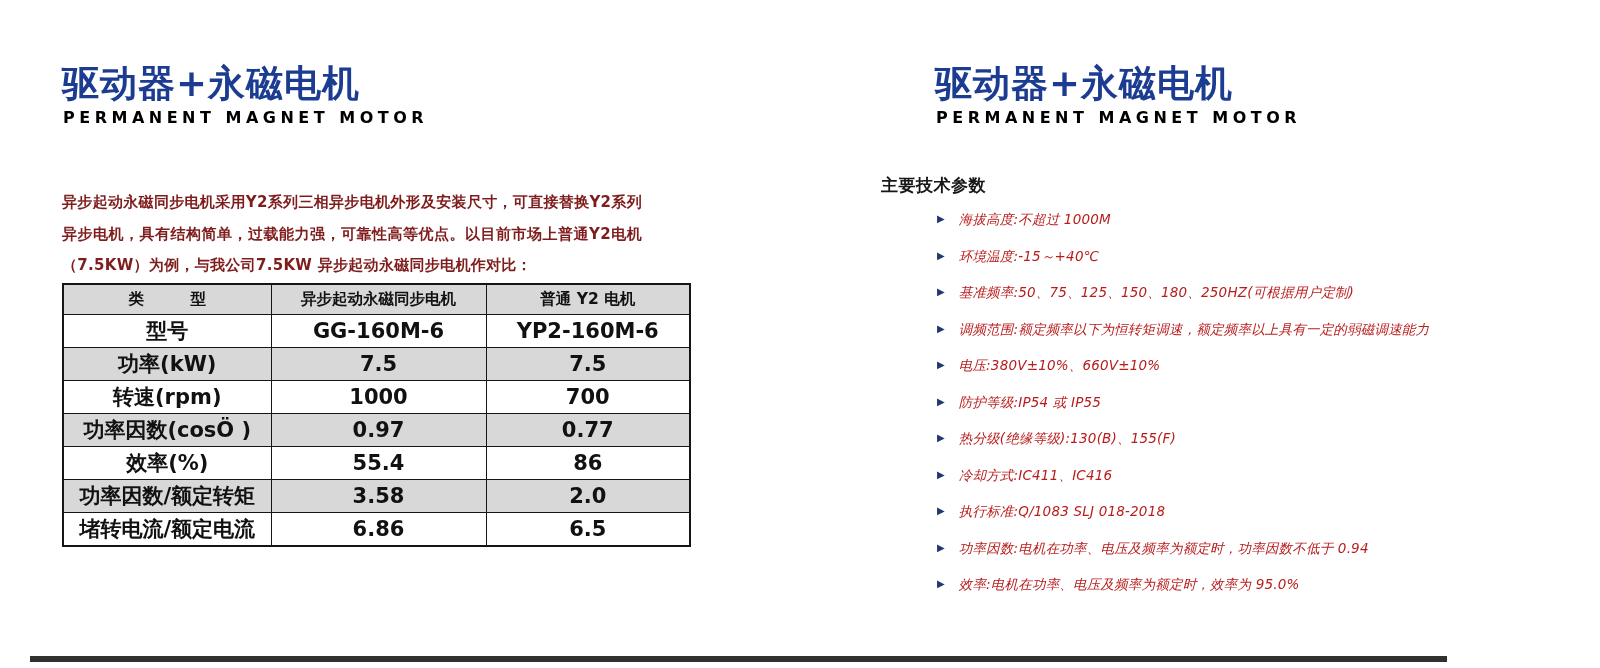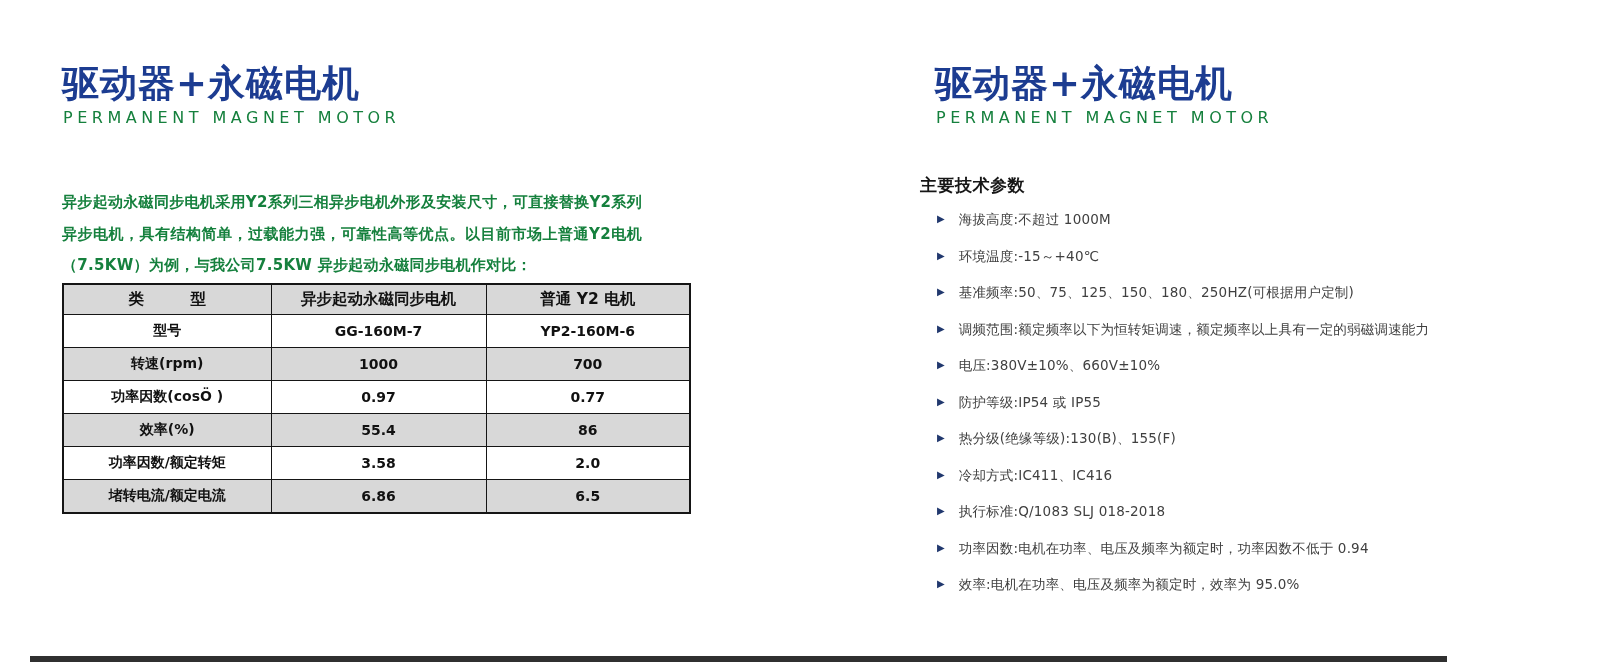--- a/index.html
+++ b/index.html
@@ -21,39 +21,39 @@
     font-size: 37px;
     font-weight: 800;
     letter-spacing: 1px;
     color: #1c3c91;
     line-height: 40px;
     white-space: nowrap;
   }
   .col-subtitle {
     position: absolute;
     font-size: 16px;
-    font-weight: 400;
+    font-weight: 700;
     letter-spacing: 4.5px;
-    color: #15803d;
+    color: #000000;
     white-space: nowrap;
   }
   .title-left    { left: 62px;  top: 64px; }
   .subtitle-left { left: 63px;  top: 108px; }
   .title-right   { left: 935px; top: 64px; }
   .subtitle-right{ left: 936px; top: 108px; }
 
   
   .intro {
     position: absolute;
     left: 62px;
     top: 172px;
     width: 580px;
     font-size: 15px;
     font-weight: 600;
-    color: #15803d;
+    color: #7f1d1d;
     line-height: 31.5px;
     text-align: justify;
     letter-spacing: 0.3px;
   }
   .cmp-table {
     position: absolute;
     left: 62px;
     top: 283px;
     border-collapse: collapse;
     table-layout: fixed;
@@ -71,31 +71,31 @@
     margin-top: 28px;
   }
   .cmp-table th {
     height: 29px;
     background: #d8d8d8;
     font-size: 15.5px;
     font-weight: 700;
   }
   .cmp-table td {
     height: 32px;
-    font-size: 14px;
+    font-size: 21px;
     font-weight: 600;
   }
   .cmp-table tbody td:first-child { font-weight: 700; }
   .cmp-table tbody tr:nth-child(even) td { background: #d8d8d8; }
   .cmp-table tbody tr:nth-child(odd) td  { background: #ffffff; }
 
   
   .section-title {
     position: absolute;
-    left: 920px;
+    left: 881px;
     top: 174px;
     font-size: 17px;
     font-weight: 800;
     color: #161616;
     letter-spacing: 0.5px;
   }
   .param-list {
     position: absolute;
     left: 937px;
     top: 212px;
@@ -112,23 +112,24 @@
   }
   .tri {
     color: #21386e;
     font-size: 10px;
     line-height: 14.5px;
     margin-right: 14px;
     flex: 0 0 auto;
   }
   .param-text {
     font-size: 13.5px;
-    color: #404040;
+    color: #b91c1c;
     letter-spacing: 0.2px;
     white-space: nowrap;
+    font-style: italic;
   }
 
   
   .footer-bar {
     position: absolute;
     left: 30px;
     right: 30px;
     bottom: 6px;
     height: 6px;
     background: #303030;
@@ -153,22 +154,27 @@
     <thead>
       <tr>
         <th>类　　　型</th>
         <th>异步起动永磁同步电机</th>
         <th>普通 Y2 电机</th>
       </tr>
     </thead>
     <tbody>
       <tr>
         <td>型号</td>
-        <td>GG-160M-7</td>
+        <td>GG-160M-6</td>
         <td>YP2-160M-6</td>
+      </tr>
+      <tr>
+        <td>功率(kW)</td>
+        <td>7.5</td>
+        <td>7.5</td>
       </tr>
       <tr>
         <td>转速(rpm)</td>
         <td>1000</td>
         <td>700</td>
       </tr>
       <tr>
         <td>功率因数(cosÖ )</td>
         <td>0.97</td>
         <td>0.77</td>

